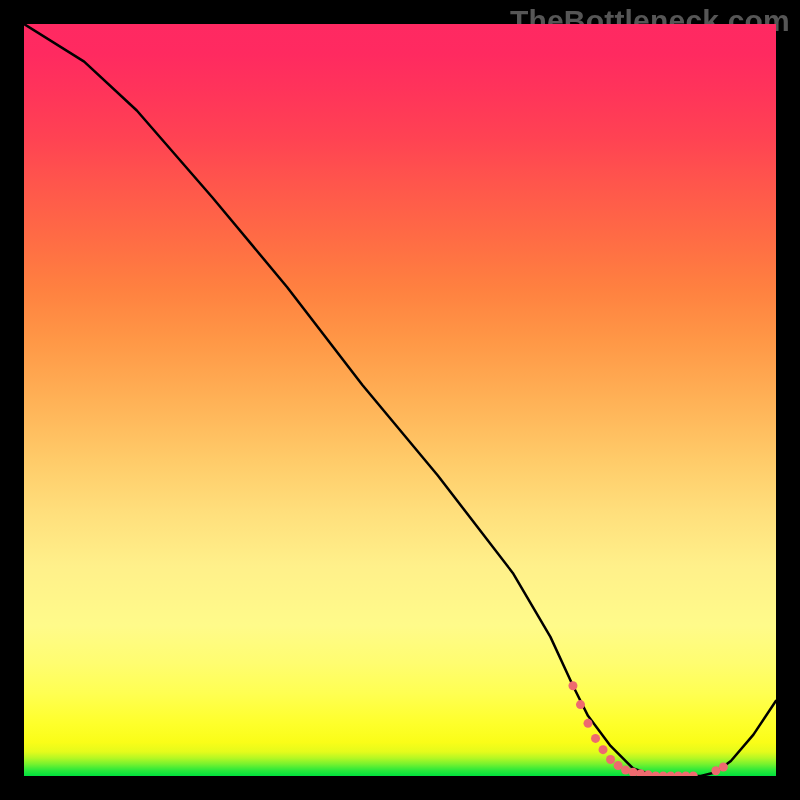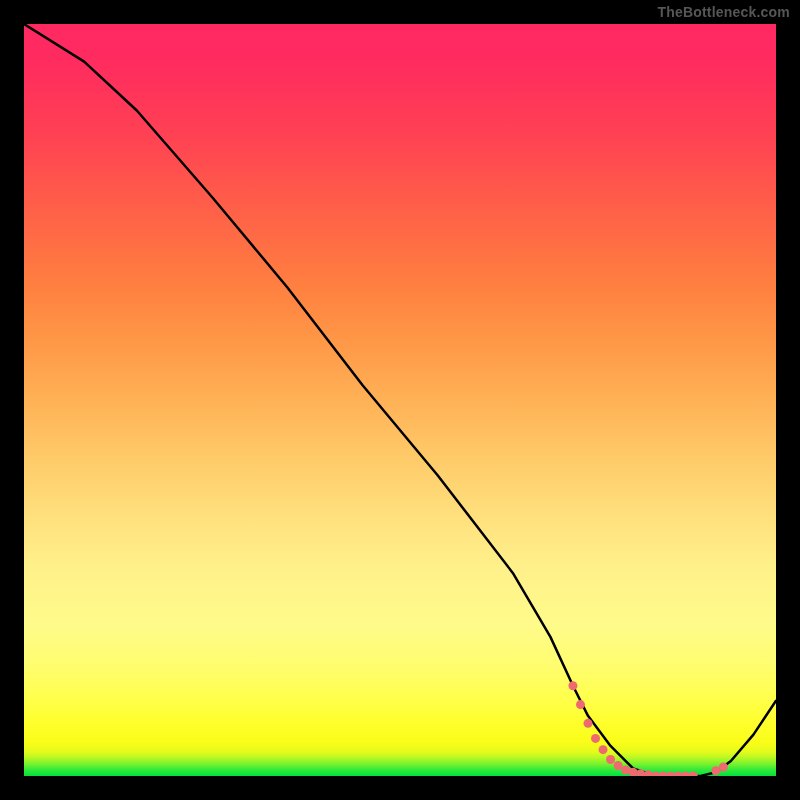--- a/index.html
+++ b/index.html
@@ -8,21 +8,21 @@
     position: relative;
     width: 800px;
     height: 800px;
     background: #000;
   }
   .watermark {
     position: absolute;
     top: 4px;
     right: 10px;
     font-family: Arial, Helvetica, sans-serif;
-    font-size: 14px;
+    font-size: 30px;
     font-weight: 600;
     color: #565656;
     letter-spacing: 0.2px;
   }
   .plot {
     position: absolute;
     left: 24px;
     top: 24px;
     width: 752px;
     height: 752px;

